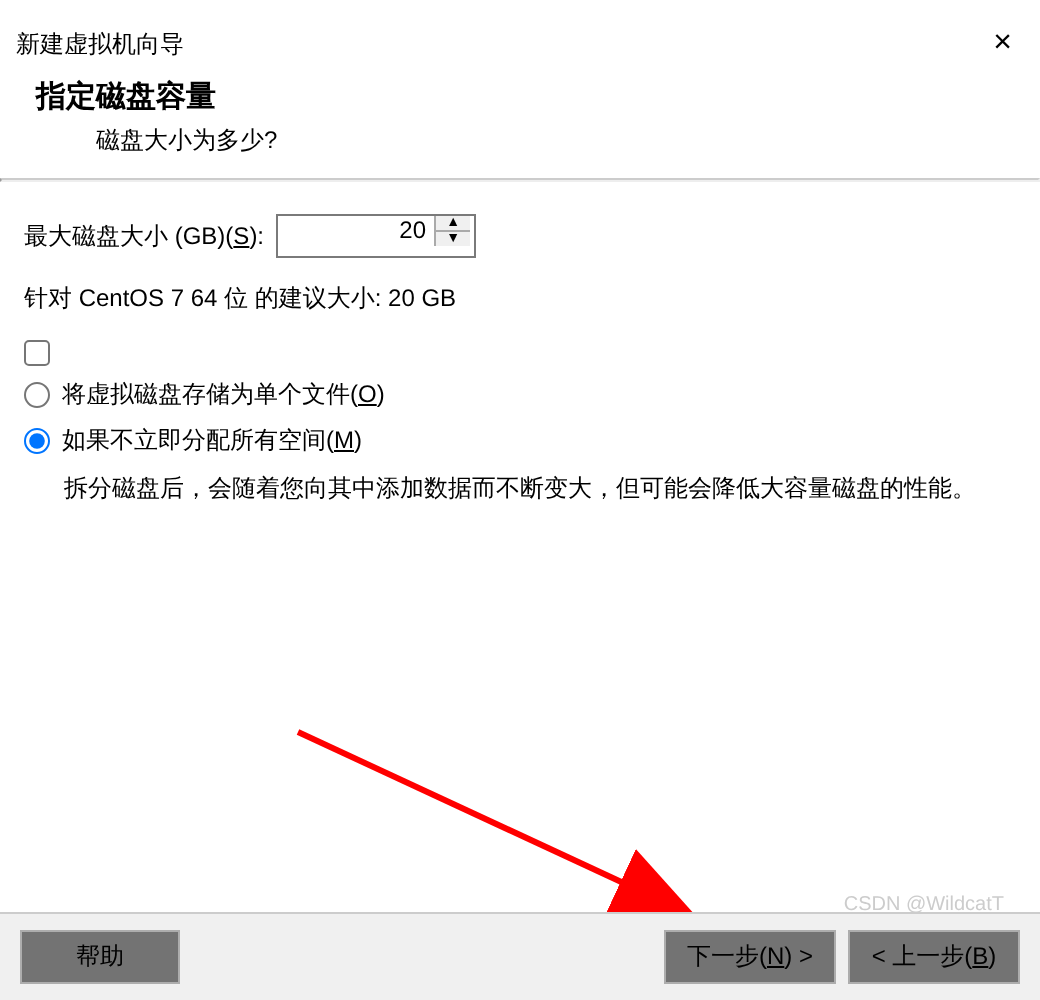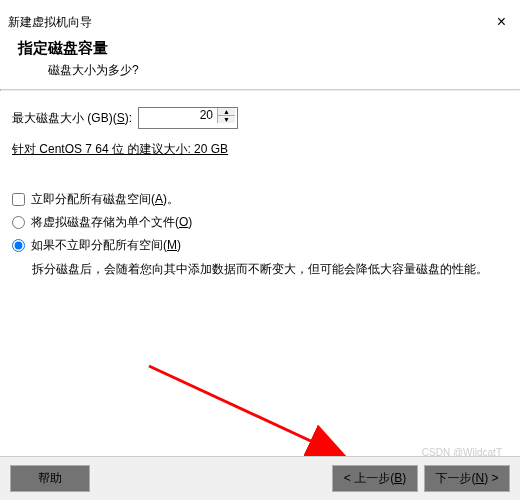--- a/index.html
+++ b/index.html
@@ -79,21 +79,21 @@
     flex: 1;
     font-size: 7px;
     line-height: 1;
     display: flex;
     align-items: center;
     justify-content: center;
     background: #f0f0f0;
     cursor: pointer;
   }
   .spin-btn:first-child { border-bottom: 1px solid #aaa; }
-  .rec-text { margin-bottom: 33px; text-decoration: underline; }
+  .rec-text { margin-bottom: 12px; }
   .check-row {
     display: flex;
     align-items: center;
     margin-bottom: 6px;
   }
   .check-row input[type=checkbox] {
     margin: 0 6px 0 0;
   }
   .desc-text {
     padding-left: 20px;
@@ -173,23 +173,20 @@
         <div class="spin-btn">▲</div>
         <div class="spin-btn">▼</div>
       </div>
     </div>
   </div>
 
   <div class="rec-text">针对 CentOS 7 64 位 的建议大小: 20 GB</div>
 
   <div class="check-row">
     <input type="checkbox" style="">
-    <span>
-      <span>立即分配所有磁盘空间(</span><span class="underline">A</span><span>)。</span>
-    </span>
   </div>
 
   <div class="radio-row">
     <input type="radio" name="store" style="">
     <span>
       <span>将虚拟磁盘存储为单个文件(</span><span class="underline">O</span><span>)</span>
     </span>
   </div>
   <div class="radio-row">
     <input type="radio" name="store" checked="" style="">
@@ -208,18 +205,18 @@
   </defs>
   <line x1="4" y1="4" x2="198" y2="94" stroke="#ff0000" stroke-width="3" marker-end="url(#ah)"></line>
 </svg>
 
 <div class="watermark">CSDN @WildcatT</div>
 
 <div class="button-bar">
   <button class="btn btn-help">帮助</button>
   <div class="spacer"></div>
   <button class="btn">
+    <span>下一步(</span><span class="underline">N</span><span>) &gt;</span>
+  </button>
+  <button class="btn">
     <span>&lt; 上一步(</span><span class="underline">B</span><span>)</span>
   </button>
-  <button class="btn">
-    <span>下一步(</span><span class="underline">N</span><span>) &gt;</span>
-  </button>
 </div>
 
 </body></html>

